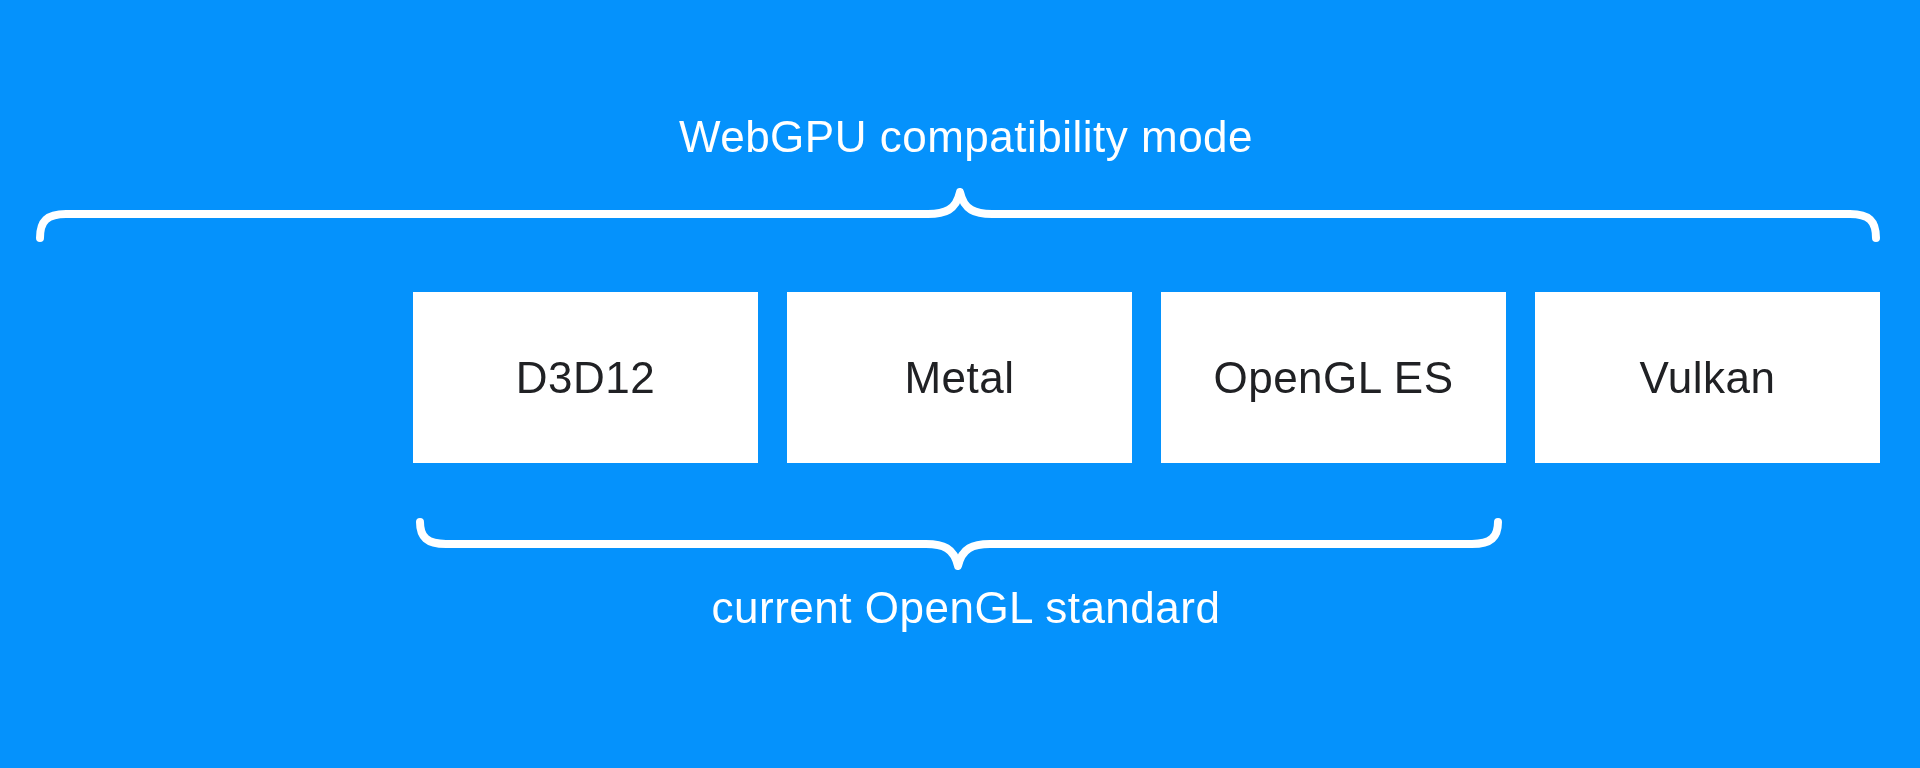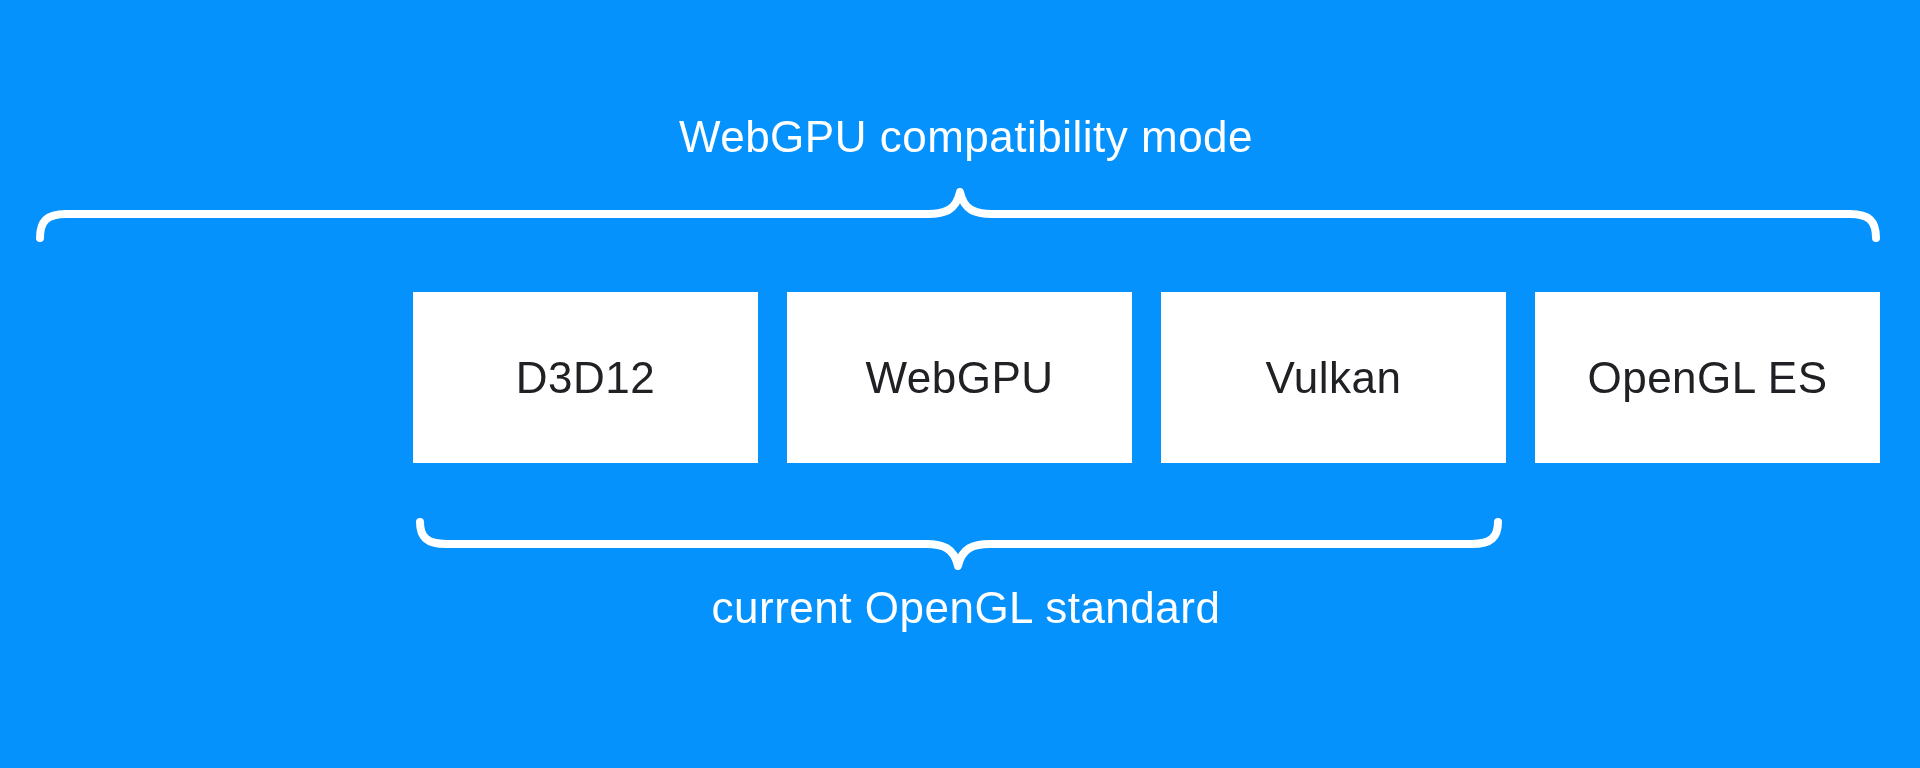--- a/index.html
+++ b/index.html
@@ -90,24 +90,24 @@
              C 943 544, 954 548, 958 566
              C 962 548, 973 544, 990 544
              L 1472 544
              C 1491 544, 1498 537, 1498 522"></path>
   </svg>
 
   <div class="api-box">
     <span class="api-box-label">D3D12</span>
   </div>
   <div class="api-box">
-    <span class="api-box-label">WebGPU</span>
+    <span class="api-box-label">Metal</span>
+  </div>
+  <div class="api-box">
+    <span class="api-box-label">OpenGL ES</span>
   </div>
   <div class="api-box">
     <span class="api-box-label">Vulkan</span>
-  </div>
-  <div class="api-box">
-    <span class="api-box-label">OpenGL ES</span>
   </div>
 
   <div class="brace-label bottom-label">current OpenGL standard</div>
 
 </div>
 
 </body></html>

